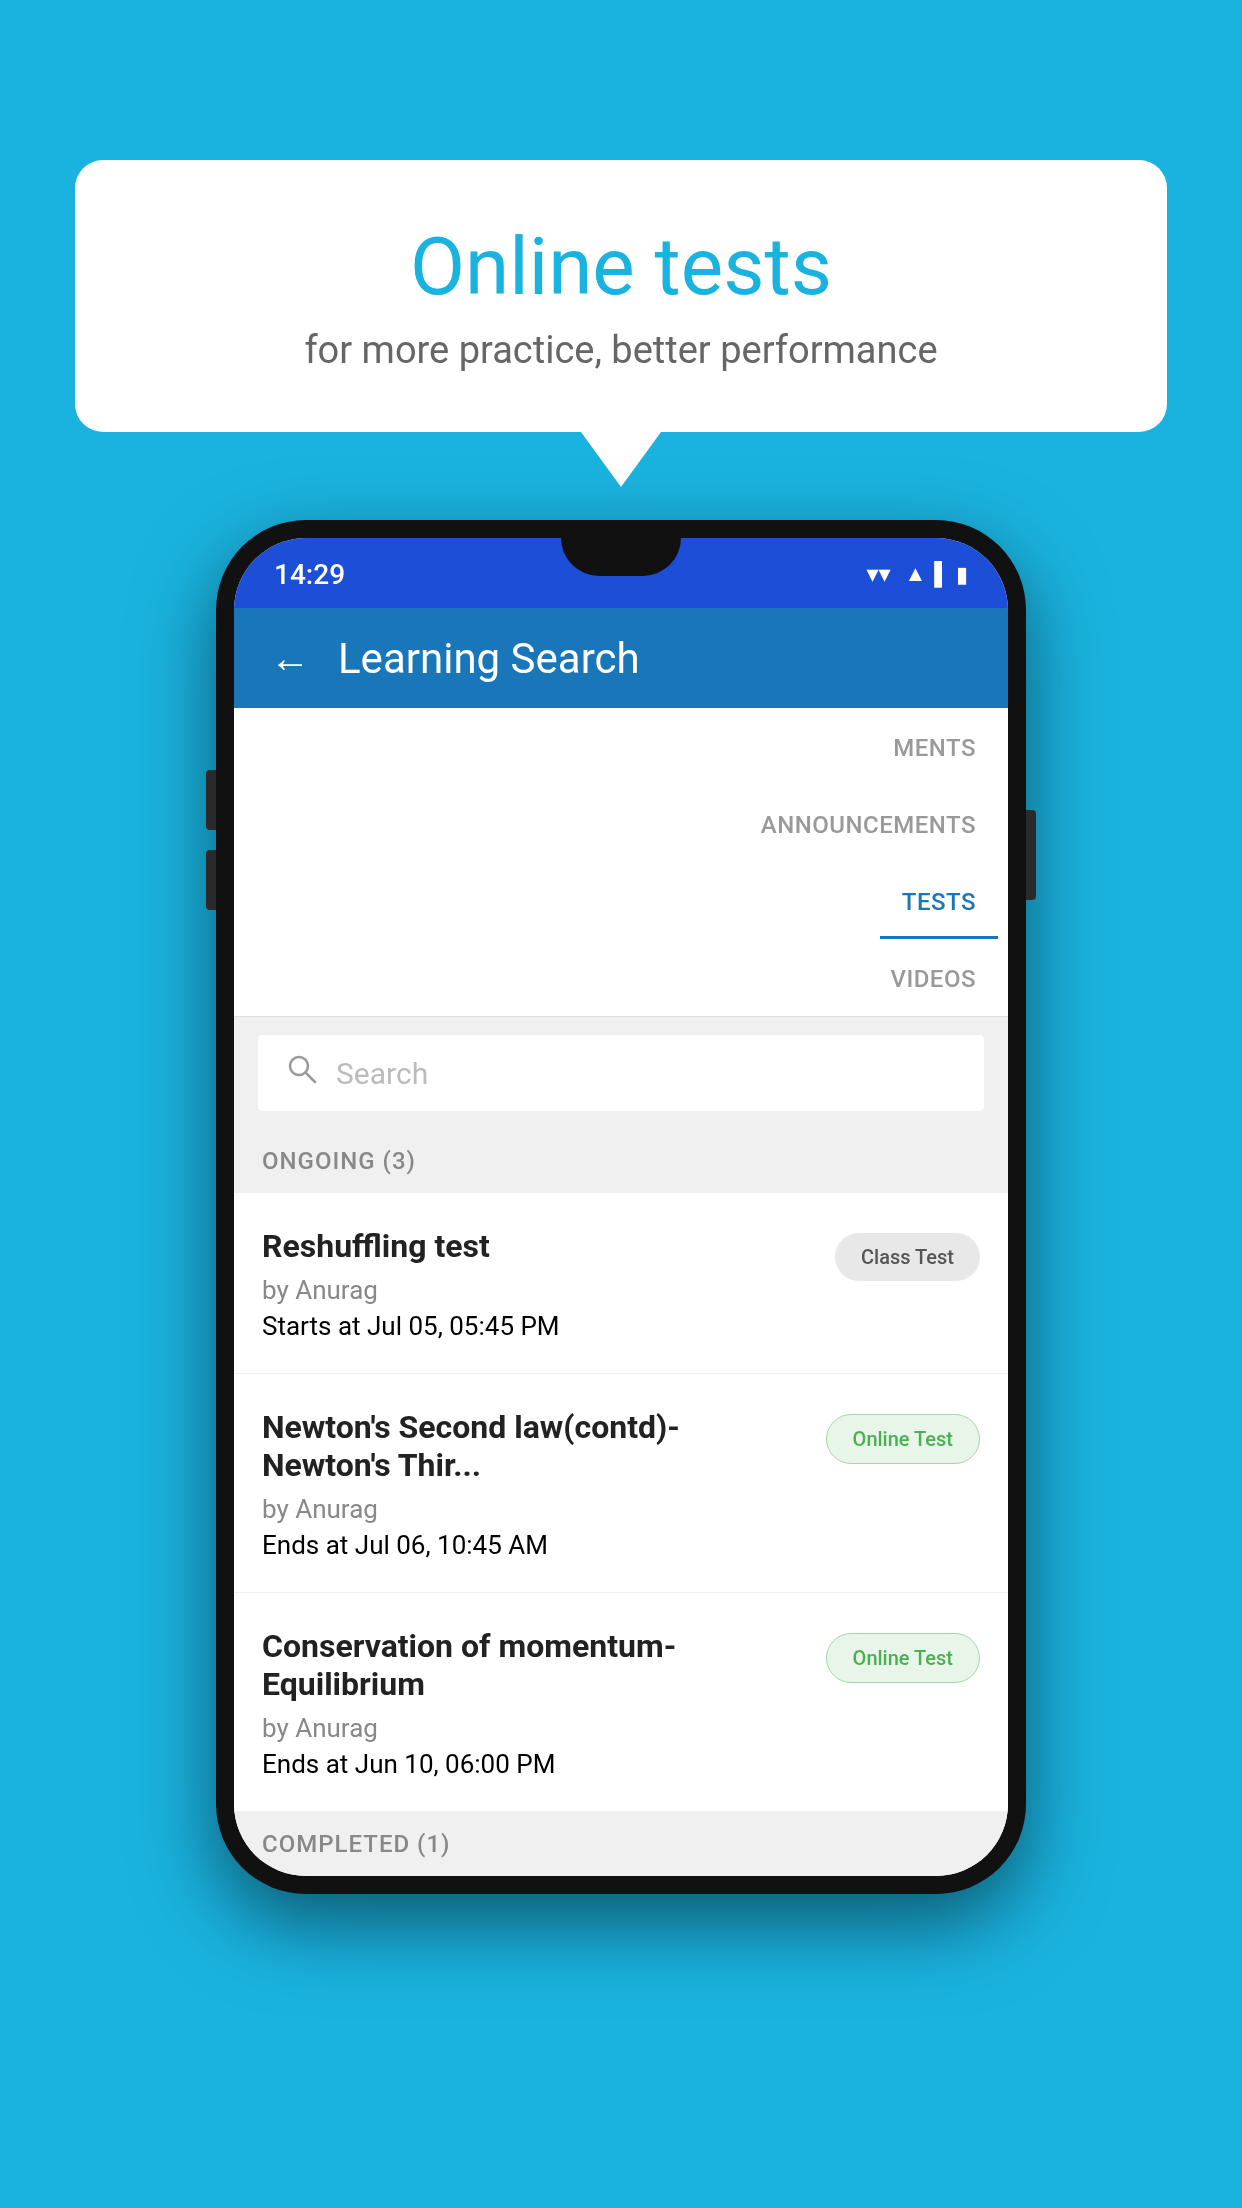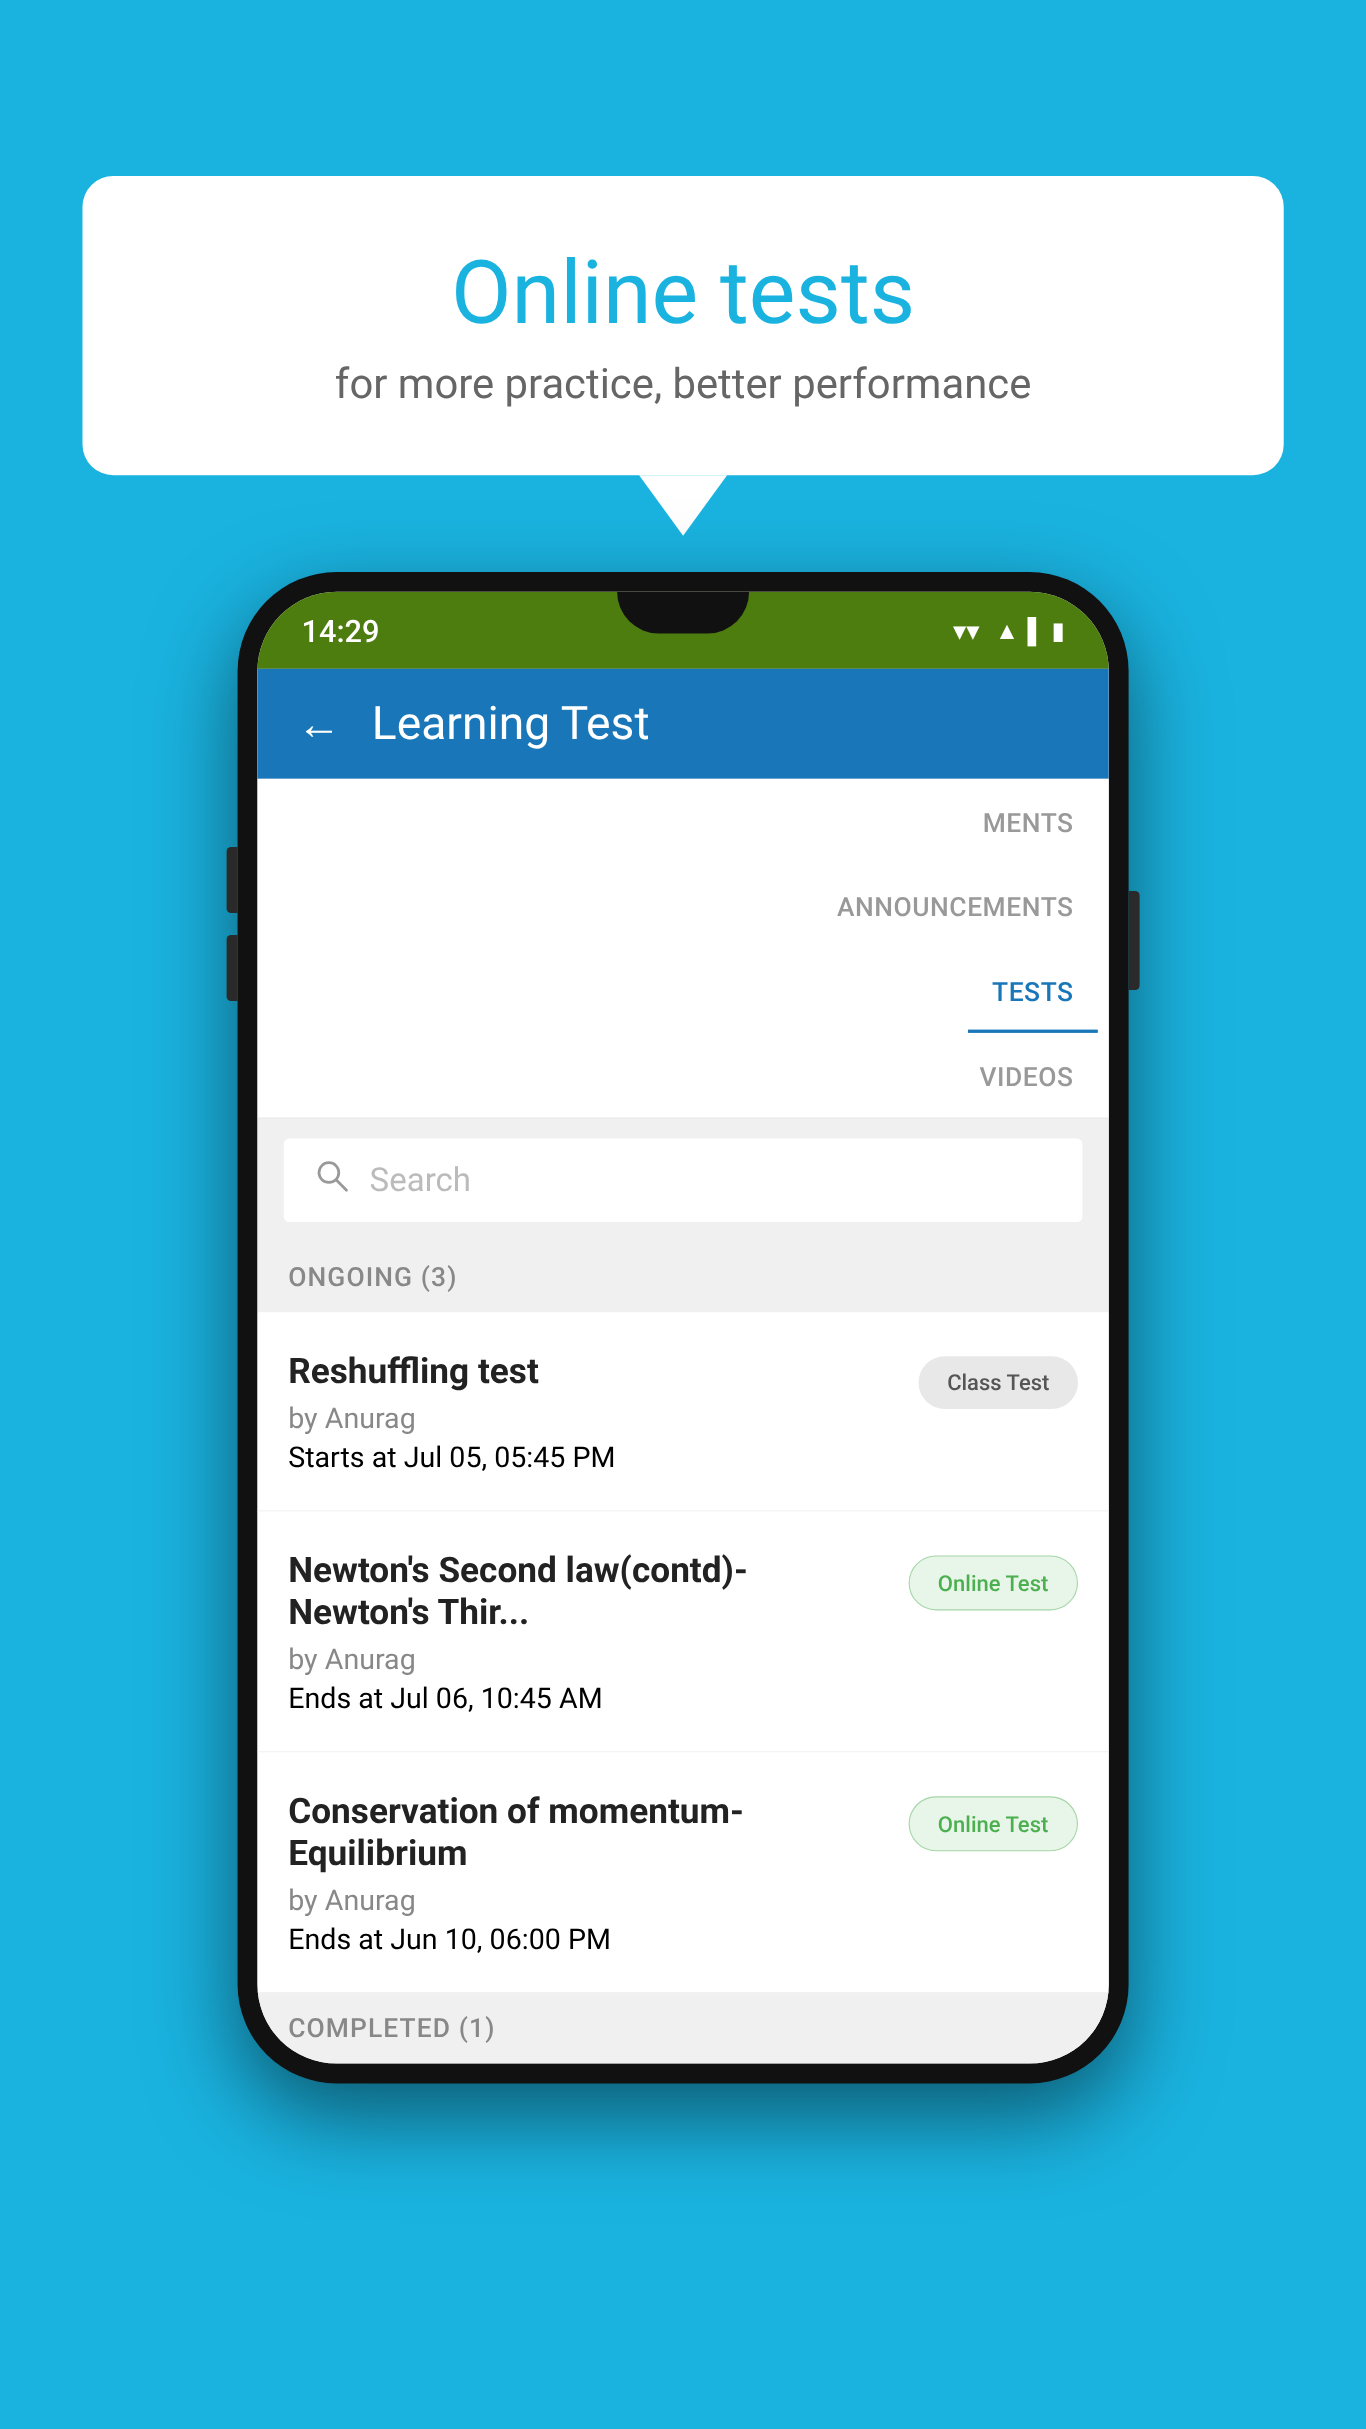--- a/index.html
+++ b/index.html
@@ -74,21 +74,21 @@
 
     .phone-inner {
       background: #f5f5f5;
       border-radius: 72px;
       overflow: hidden;
       position: relative;
     }
 
     
     .status-bar {
-      background: #4d7c0f;
+      background: #1d4ed8;
       display: flex;
       justify-content: space-between;
       align-items: center;
       padding: 16px 40px 14px;
       height: 70px;
     }
 
     .status-time {
       color: white;
       font-size: 28px;
@@ -323,21 +323,21 @@
         <span class="status-time">14:29</span>
         <div class="status-icons">
           <span style="color:white;font-size:24px;">▾▾</span>
           <span style="color:white;font-size:22px;">▲▐</span>
           <span style="color:white;font-size:22px;">▮</span>
         </div>
       </div>
 
       <div class="app-header">
         <span class="back-arrow">←</span>
-        <span class="app-title">Learning Test</span>
+        <span class="app-title">Learning Search</span>
       </div>
 
       <div class="tabs-bar">
         <div class="tab-item">
           <span>MENTS</span>
         </div>
         <div class="tab-item">
           <span>ANNOUNCEMENTS</span>
         </div>
         <div class="tab-item active">

